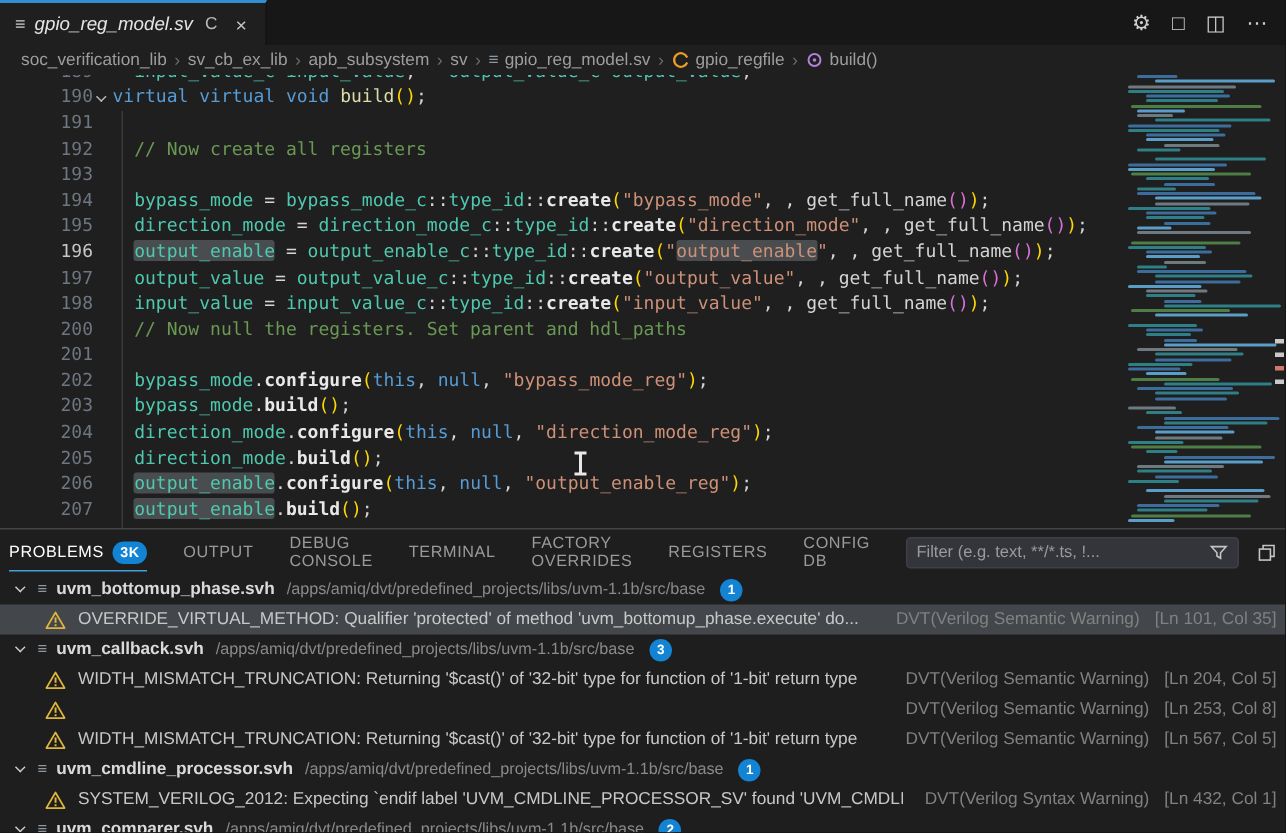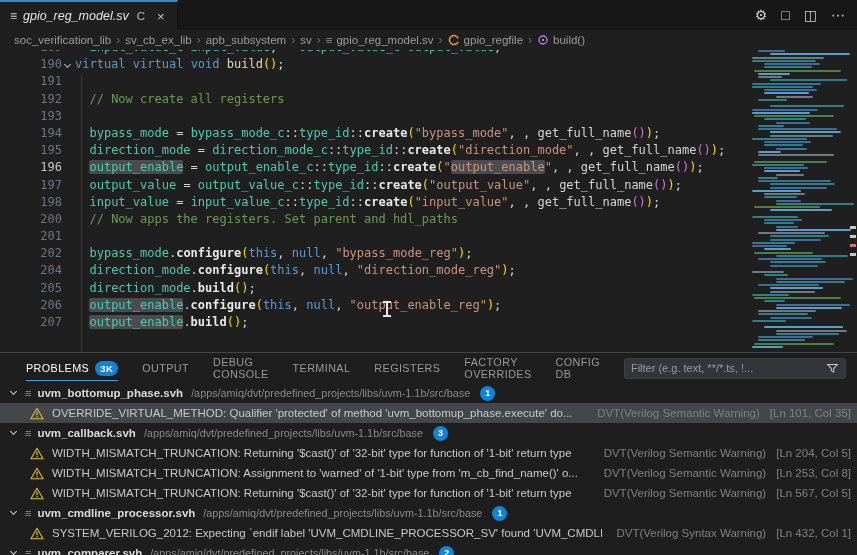--- a/index.html
+++ b/index.html
@@ -52,21 +52,21 @@
   .ibeam:before{ top:-1px; } .ibeam:after{ bottom:-1px; }
   
   .minimap{ position:absolute; left:748px; top:0; width:100px; height:302px; background:#1f1f1f; }
   .mrow{ height:2px; margin-bottom:1.25px; border-radius:1px; }
   .oruler{ position:absolute; left:848px; top:0; width:9px; height:302px; }
   .omark{ position:absolute; right:1px; width:6px; height:2.6px; background:#c9c9c9; }
   
   .panel{ position:absolute; left:0; top:352px; width:857px; height:203px;
     background:#1e1e1e; border-top:1px solid #444548; }
   .ptabs{ position:relative; height:30px; display:flex; align-items:center;
-    padding-left:26px; gap:24px; }
+    padding-left:6px; gap:24px; }
   .ptab{ position:relative; display:flex; align-items:center; gap:6px;
     height:30px; font-size:10.8px; letter-spacing:.4px; color:#9a9a9a; }
   .ptab.active{ color:#ffffff; }
   .ptab.active:after{ content:""; position:absolute; left:0; right:0; bottom:2px;
     height:1px; background:#419fd9; }
   .pbadge{ background:#1383d4; color:#fff; font-size:9.5px; font-weight:bold;
     border-radius:9px; padding:2px 5px; min-width:16px; text-align:center; line-height:11px; }
   .pright{ margin-left:auto; display:flex; align-items:center; gap:12px; padding-right:12px; }
   .filterbox{ display:flex; align-items:center; background:#34353a; border:1px solid #3f4045;
     border-radius:3px; height:21px; width:222px; padding:0 6px; }
@@ -159,23 +159,24 @@
         <div class="cline"><div class="gut">189</div><div class="foldc"></div><div class="codetx"><span class="pl">  </span><span class="id">input_value_c</span><span class="pl"> </span><span class="id">input_value</span><span class="pl">;   </span><span class="id">output_value_c</span><span class="pl"> </span><span class="id">output_value</span><span class="pl">;</span></div></div>
         <div class="cline"><div class="gut">190</div><div class="foldc"><i class="chev"></i></div><div class="codetx"><span class="kw">virtual</span><span class="pl"> </span><span class="kw">virtual</span><span class="pl"> </span><span class="kw">void</span><span class="pl"> </span><span class="fn">build</span><span class="p1">()</span><span class="pl">;</span></div></div>
         <div class="cline"><div class="gut">191</div><div class="foldc"></div><div class="codetx"></div></div>
         <div class="cline"><div class="gut">192</div><div class="foldc"></div><div class="codetx"><span class="pl">  </span><span class="cm">// Now create all registers</span></div></div>
         <div class="cline"><div class="gut">193</div><div class="foldc"></div><div class="codetx"></div></div>
         <div class="cline"><div class="gut">194</div><div class="foldc"></div><div class="codetx"><span class="pl">  </span><span class="id">bypass_mode</span><span class="pl"> = </span><span class="id">bypass_mode_c</span><span class="pl">::</span><span class="id">type_id</span><span class="pl">::</span><span class="m">create</span><span class="p1">(</span><span class="str">"bypass_mode"</span><span class="pl">, , </span><span class="fc">get_full_name</span><span class="p2">()</span><span class="p1">)</span><span class="pl">;</span></div></div>
         <div class="cline"><div class="gut">195</div><div class="foldc"></div><div class="codetx"><span class="pl">  </span><span class="id">direction_mode</span><span class="pl"> = </span><span class="id">direction_mode_c</span><span class="pl">::</span><span class="id">type_id</span><span class="pl">::</span><span class="m">create</span><span class="p1">(</span><span class="str">"direction_mode"</span><span class="pl">, , </span><span class="fc">get_full_name</span><span class="p2">()</span><span class="p1">)</span><span class="pl">;</span></div></div>
         <div class="cline"><div class="gut cur">196</div><div class="foldc"></div><div class="codetx"><span class="pl">  </span><span class="idh">output_enable</span><span class="pl"> = </span><span class="id">output_enable_c</span><span class="pl">::</span><span class="id">type_id</span><span class="pl">::</span><span class="m">create</span><span class="p1">(</span><span class="str">"</span><span class="strh">output_enable</span><span class="str">"</span><span class="pl">, , </span><span class="fc">get_full_name</span><span class="p2">()</span><span class="p1">)</span><span class="pl">;</span></div></div>
         <div class="cline"><div class="gut">197</div><div class="foldc"></div><div class="codetx"><span class="pl">  </span><span class="id">output_value</span><span class="pl"> = </span><span class="id">output_value_c</span><span class="pl">::</span><span class="id">type_id</span><span class="pl">::</span><span class="m">create</span><span class="p1">(</span><span class="str">"output_value"</span><span class="pl">, , </span><span class="fc">get_full_name</span><span class="p2">()</span><span class="p1">)</span><span class="pl">;</span></div></div>
         <div class="cline"><div class="gut">198</div><div class="foldc"></div><div class="codetx"><span class="pl">  </span><span class="id">input_value</span><span class="pl"> = </span><span class="id">input_value_c</span><span class="pl">::</span><span class="id">type_id</span><span class="pl">::</span><span class="m">create</span><span class="p1">(</span><span class="str">"input_value"</span><span class="pl">, , </span><span class="fc">get_full_name</span><span class="p2">()</span><span class="p1">)</span><span class="pl">;</span></div></div>
-        <div class="cline"><div class="gut">200</div><div class="foldc"></div><div class="codetx"><span class="pl">  </span><span class="cm">// Now apps the registers. Set parent and hdl_paths</span></div></div>
+        <div class="cline"><div class="gut">200</div><div class="foldc"></div><div class="codetx"><span class="pl">  </span><span class="cm">// Now null the registers. Set parent and hdl_paths</span></div></div>
         <div class="cline"><div class="gut">201</div><div class="foldc"></div><div class="codetx"></div></div>
         <div class="cline"><div class="gut">202</div><div class="foldc"></div><div class="codetx"><span class="pl">  </span><span class="id">bypass_mode</span><span class="pl">.</span><span class="m">configure</span><span class="p1">(</span><span class="kw">this</span><span class="pl">, </span><span class="kw">null</span><span class="pl">, </span><span class="str">"bypass_mode_reg"</span><span class="p1">)</span><span class="pl">;</span></div></div>
+        <div class="cline"><div class="gut">203</div><div class="foldc"></div><div class="codetx"><span class="pl">  </span><span class="id">bypass_mode</span><span class="pl">.</span><span class="m">build</span><span class="p1">()</span><span class="pl">;</span></div></div>
         <div class="cline"><div class="gut">204</div><div class="foldc"></div><div class="codetx"><span class="pl">  </span><span class="id">direction_mode</span><span class="pl">.</span><span class="m">configure</span><span class="p1">(</span><span class="kw">this</span><span class="pl">, </span><span class="kw">null</span><span class="pl">, </span><span class="str">"direction_mode_reg"</span><span class="p1">)</span><span class="pl">;</span></div></div>
         <div class="cline"><div class="gut">205</div><div class="foldc"></div><div class="codetx"><span class="pl">  </span><span class="id">direction_mode</span><span class="pl">.</span><span class="m">build</span><span class="p1">()</span><span class="pl">;</span></div></div>
         <div class="cline"><div class="gut">206</div><div class="foldc"></div><div class="codetx"><span class="pl">  </span><span class="idh">output_enable</span><span class="pl">.</span><span class="m">configure</span><span class="p1">(</span><span class="kw">this</span><span class="pl">, </span><span class="kw">null</span><span class="pl">, </span><span class="str">"output_enable_reg"</span><span class="p1">)</span><span class="pl">;</span></div></div>
         <div class="cline"><div class="gut">207</div><div class="foldc"></div><div class="codetx"><span class="pl">  </span><span class="idh">output_enable</span><span class="pl">.</span><span class="m">build</span><span class="p1">()</span><span class="pl">;</span></div></div>
       </div>
     <div class="indent-guide"></div>
     <div class="ibeam"></div>
     <div class="minimap" id="minimap">
         <div class="mrow" style="background: rgb(60, 109, 156); width: 27px; margin-left: 10px;"></div>
         <div class="mrow" style="background: rgb(90, 158, 199); width: 80px; margin-left: 22px;"></div>
@@ -288,24 +289,24 @@
           <span class="ptab">
             <span>OUTPUT</span>
           </span>
           <span class="ptab">
             <span>DEBUG CONSOLE</span>
           </span>
           <span class="ptab">
             <span>TERMINAL</span>
           </span>
           <span class="ptab">
+            <span>FACTORY OVERRIDES</span>
+          </span>
+          <span class="ptab">
             <span>REGISTERS</span>
-          </span>
-          <span class="ptab">
-            <span>FACTORY OVERRIDES</span>
           </span>
           <span class="ptab">
             <span>CONFIG DB</span>
           </span>
         </span>
       <div class="pright">
         <div class="filterbox">
           <input placeholder="Filter (e.g. text, **/*.ts, !..." style="">
           <svg width="13" height="13" viewBox="0 0 16 16">
               <path d="M2 3h12l-4.5 5v4.5l-3-1.8V8L2 3z" fill="none" stroke="#c5c5c5" stroke-width="1.3"></path>
@@ -365,21 +366,20 @@
           <span class="pos">[Ln 204, Col 5]</span>
         </div>
         <div class="prow">
           <span class="wicon">
             <svg width="14" height="13" viewBox="0 0 16 15">
               <path d="M8 1.5 L15 13.5 H1 Z" fill="none" stroke="#ddb63c" stroke-width="1.3" stroke-linejoin="round"></path>
               <rect x="7.3" y="5.3" width="1.5" height="4.2" fill="#ddb63c"></rect>
               <rect x="7.3" y="10.6" width="1.5" height="1.5" fill="#ddb63c"></rect>
             </svg>
           </span>
-          <span class="msg">WIDTH_MISMATCH_TRUNCATION: Assignment to 'warned' of '1-bit' type from 'm_cb_find_name()' o...</span>
           <span class="src">DVT(Verilog Semantic Warning)</span>
           <span class="pos">[Ln 253, Col 8]</span>
         </div>
         <div class="prow">
           <span class="wicon">
             <svg width="14" height="13" viewBox="0 0 16 15">
               <path d="M8 1.5 L15 13.5 H1 Z" fill="none" stroke="#ddb63c" stroke-width="1.3" stroke-linejoin="round"></path>
               <rect x="7.3" y="5.3" width="1.5" height="4.2" fill="#ddb63c"></rect>
               <rect x="7.3" y="10.6" width="1.5" height="1.5" fill="#ddb63c"></rect>
             </svg>

